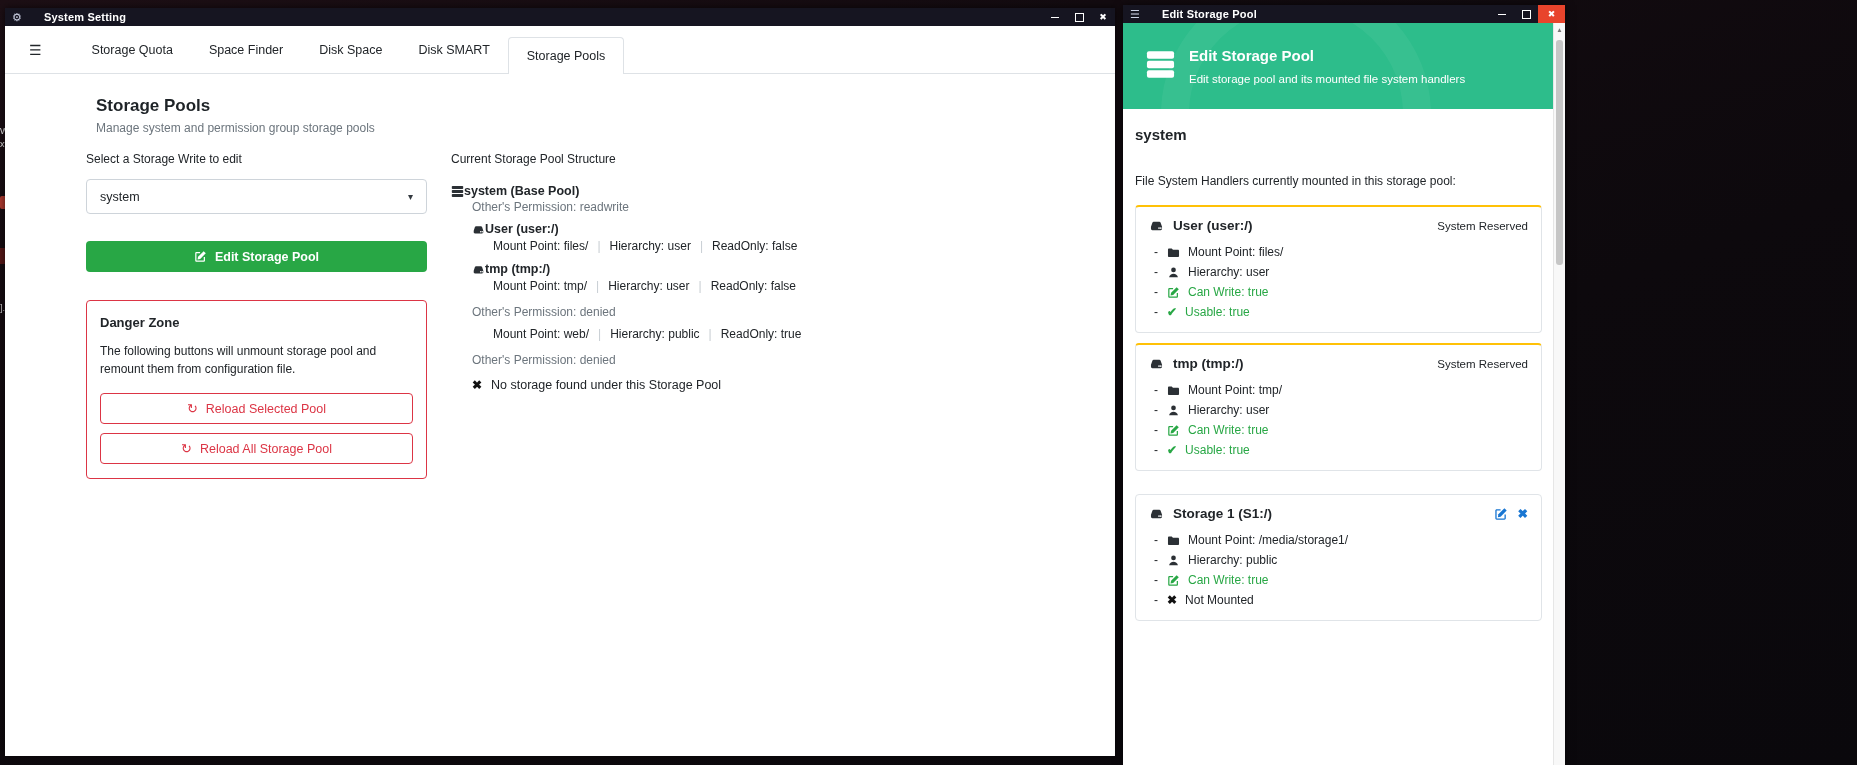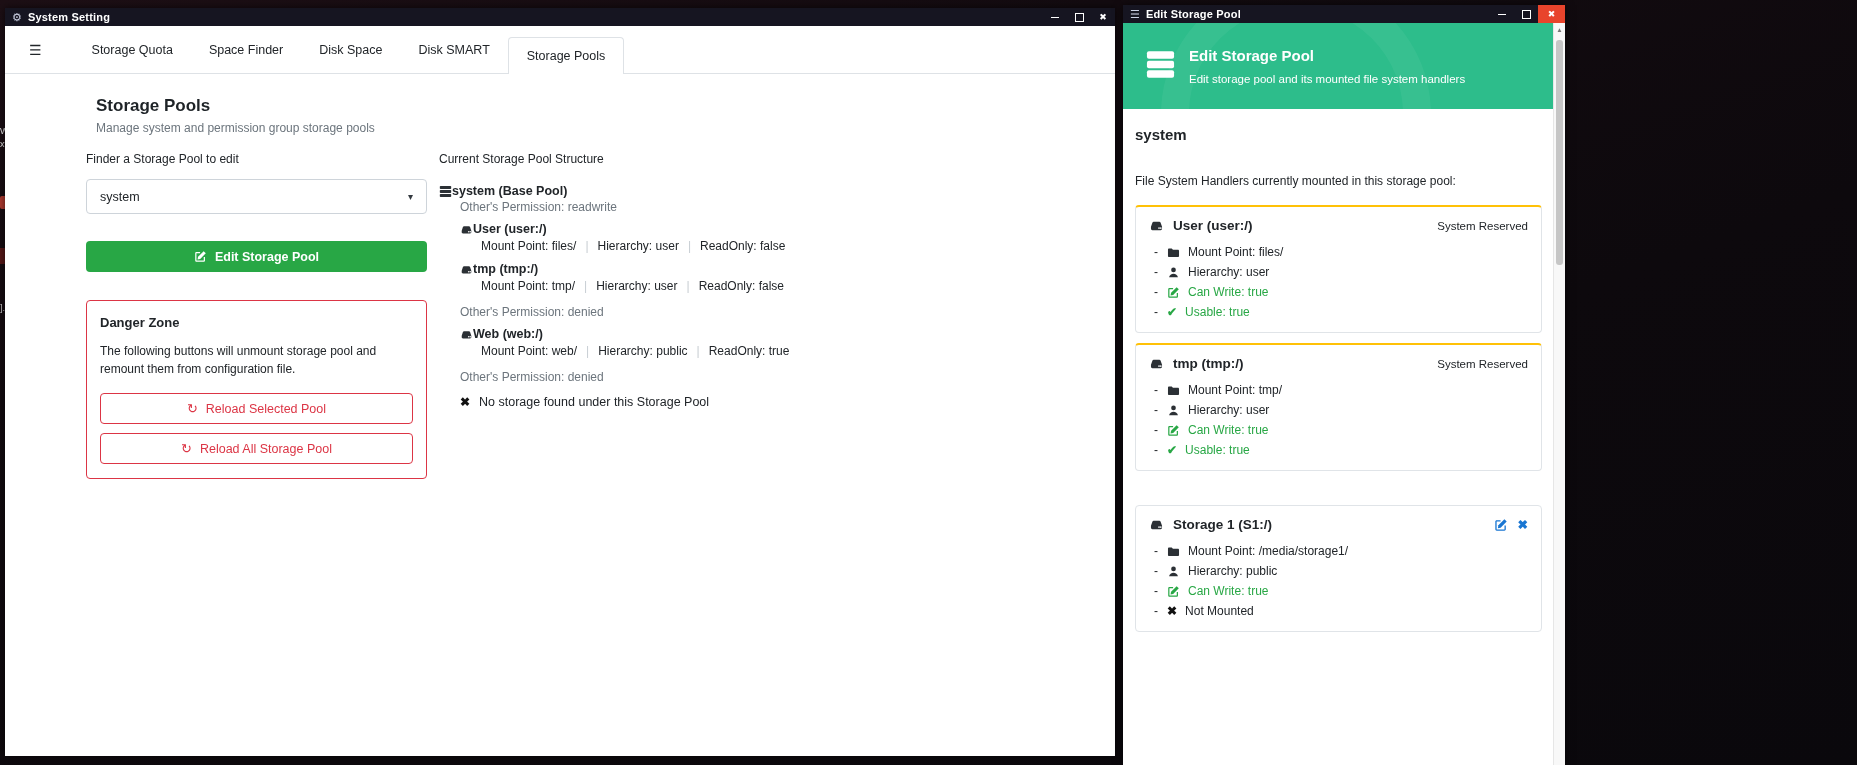--- a/index.html
+++ b/index.html
@@ -8,21 +8,21 @@
     font-family:"Liberation Sans",sans-serif;
     background:linear-gradient(160deg,#1d0f15 0%,#130b10 28%,#0d090d 60%,#0a080c 100%);
   }
   .window{position:absolute;background:#fff;box-shadow:0 0 8px rgba(0,0,0,.65);z-index:2;}
   .main-window{left:5px;top:8px;width:1110px;height:747px;}
   .edit-window{left:1123px;top:5px;width:442px;height:760px;}
 
   
   .titlebar{height:18px;background:#161521;color:#fff;display:flex;align-items:center;padding:0 0 0 7px;gap:6px;}
   .tb-icon{font-size:11px;color:#ccd1e4;line-height:1;}
-  .tb-title{font-size:11px;font-weight:bold;letter-spacing:.2px;}
+  .tb-title{font-size:11px;font-weight:bold;letter-spacing:.2px;margin-left:16px;}
   .tb-controls{margin-left:auto;display:flex;align-items:stretch;height:100%;}
   .ctl{width:24px;display:flex;align-items:center;justify-content:center;font-size:9px;color:#fff;cursor:pointer;}
   .min-glyph{width:8px;height:1px;background:#fff;display:block;}
   .max-glyph{width:7px;height:7px;border:1px solid #fff;display:block;}
   .ctl.close-red{background:#e8442c;width:27px;}
 
   
   .tabbar{height:47px;background:#fff;border-bottom:1px solid #dee2e6;display:flex;align-items:center;padding:0 14px;}
   .menu-btn{font-size:14px;color:#212529;padding:4px 10px;margin-right:22px;cursor:pointer;}
   .tab{font-size:12.5px;color:#212529;padding:0 18px;cursor:pointer;white-space:nowrap;display:flex;align-items:center;height:100%;}
@@ -42,21 +42,21 @@
   .btn-success{margin-top:27px;height:31px;background:#28a745;color:#fff;font-size:12.5px;font-weight:bold;}
   .btn-success .ic{fill:#fff;}
   .danger-box{margin-top:28px;border:1px solid #dc3545;border-radius:4px;padding:14px 13px;}
   .danger-title{font-size:13px;font-weight:bold;color:#212529;}
   .danger-desc{margin-top:12px;font-size:12px;line-height:1.5;color:#212529;}
   .btn-outline-danger{margin-top:15px;height:29px;border:1px solid #dc3545;color:#dc3545;font-size:12.5px;background:#fff;}
   .btn-outline-danger.second{margin-top:9px;}
   .reload-icon{font-size:13px;line-height:1;}
 
   
-  .right-col{position:absolute;left:434px;top:78px;width:660px;}
+  .right-col{position:absolute;left:446px;top:78px;width:660px;}
   .structure-title{font-size:12px;color:#212529;}
   .tree{margin-top:18px;}
   .pool{margin-bottom:12px;}
   .ic{width:13px;height:13px;flex:none;fill:#2b3035;}
   .pool-head,.storage-head{display:flex;align-items:center;}
   .pool-name,.storage-name{font-size:12.5px;font-weight:bold;color:#212529;}
   .pool-perm{font-size:12px;color:#6c757d;margin:2px 0 0 21px;}
   .storages{margin-left:21px;margin-top:8px;}
   .storage{margin-bottom:9px;}
   .storage-details{display:flex;gap:9px;align-items:center;font-size:12px;color:#212529;margin:3px 0 0 21px;}
@@ -69,21 +69,21 @@
   .banner-watermark{position:absolute;left:38px;top:-44px;width:214px;height:214px;border-radius:50%;border:28px solid rgba(255,255,255,0.05);}
   .banner-icon{position:absolute;left:22px;top:26px;width:31px;height:31px;fill:#fff;}
   .banner-title{position:absolute;left:66px;top:24px;font-size:15px;font-weight:bold;}
   .banner-sub{position:absolute;left:66px;top:50px;font-size:11.5px;}
   .edit-body{position:absolute;top:104px;left:0;right:11px;bottom:0;background:#fff;padding:17px 12px 0 12px;overflow:hidden;}
   .pool-name-big{font-size:15px;font-weight:bold;color:#212529;}
   .edit-desc{margin-top:31px;font-size:12px;color:#212529;}
   .cards{margin-top:17px;}
   .card{border:1px solid #e0e4e8;border-radius:4px;padding:11px 13px 13px;margin-bottom:10px;background:#fff;}
   .card.reserved{border-top:2px solid #ffc107;}
-  .card.third{margin-top:34px;}
+  .card.third{margin-top:23px;}
   .card-head{display:flex;align-items:center;gap:9px;}
   .card-head .ic{width:15px;height:15px;}
   .card-title{font-size:13.5px;font-weight:bold;color:#212529;}
   .card-badge{margin-left:auto;font-size:11.5px;color:#212529;}
   .card-actions{margin-left:auto;display:flex;gap:10px;align-items:center;}
   .act{color:#1976d2;cursor:pointer;font-size:12.5px;font-weight:bold;display:flex;align-items:center;}
   .act .ic{fill:#1976d2;width:14px;height:14px;}
   .card-items{margin-top:12px;padding-left:5px;}
   .item{display:flex;align-items:center;gap:8px;font-size:12px;color:#212529;margin-top:6px;}
   .item .ic{width:13px;height:13px;}
@@ -165,21 +165,21 @@
     <span class="tab active">Storage Pools</span>
   </div>
 
   <div class="content">
     <div class="page-head">
       <div class="page-title">Storage Pools</div>
       <div class="page-sub">Manage system and permission group storage pools</div>
     </div>
 
     <div class="left-col">
-      <div class="field-label">Finder a Storage Pool to edit</div>
+      <div class="field-label">Select a Storage Write to edit</div>
       <div class="select-box">
         <span>system</span>
         <span class="caret">▾</span>
       </div>
       <div class="btn btn-success">
         <svg class="ic">
             <use href="#i-pencil-sq"></use>
           </svg>
         <span>Edit Storage Pool</span>
       </div>
@@ -241,26 +241,20 @@
                 <span>ReadOnly: false</span>
               </div>
             </div>
           </div>
         </div>
 
         <div class="pool">
           <div class="pool-perm">Other's Permission: denied</div>
           <div class="storages">
             <div class="storage">
-              <div class="storage-head">
-                <svg class="ic">
-                    <use href="#i-hdd"></use>
-                  </svg>
-                <span class="storage-name">Web (web:/)</span>
-              </div>
               <div class="storage-details">
                 <span>Mount Point: web/</span>
                 <span class="sep">|</span>
                 <span>Hierarchy: public</span>
                 <span class="sep">|</span>
                 <span>ReadOnly: true</span>
               </div>
             </div>
           </div>
         </div>

